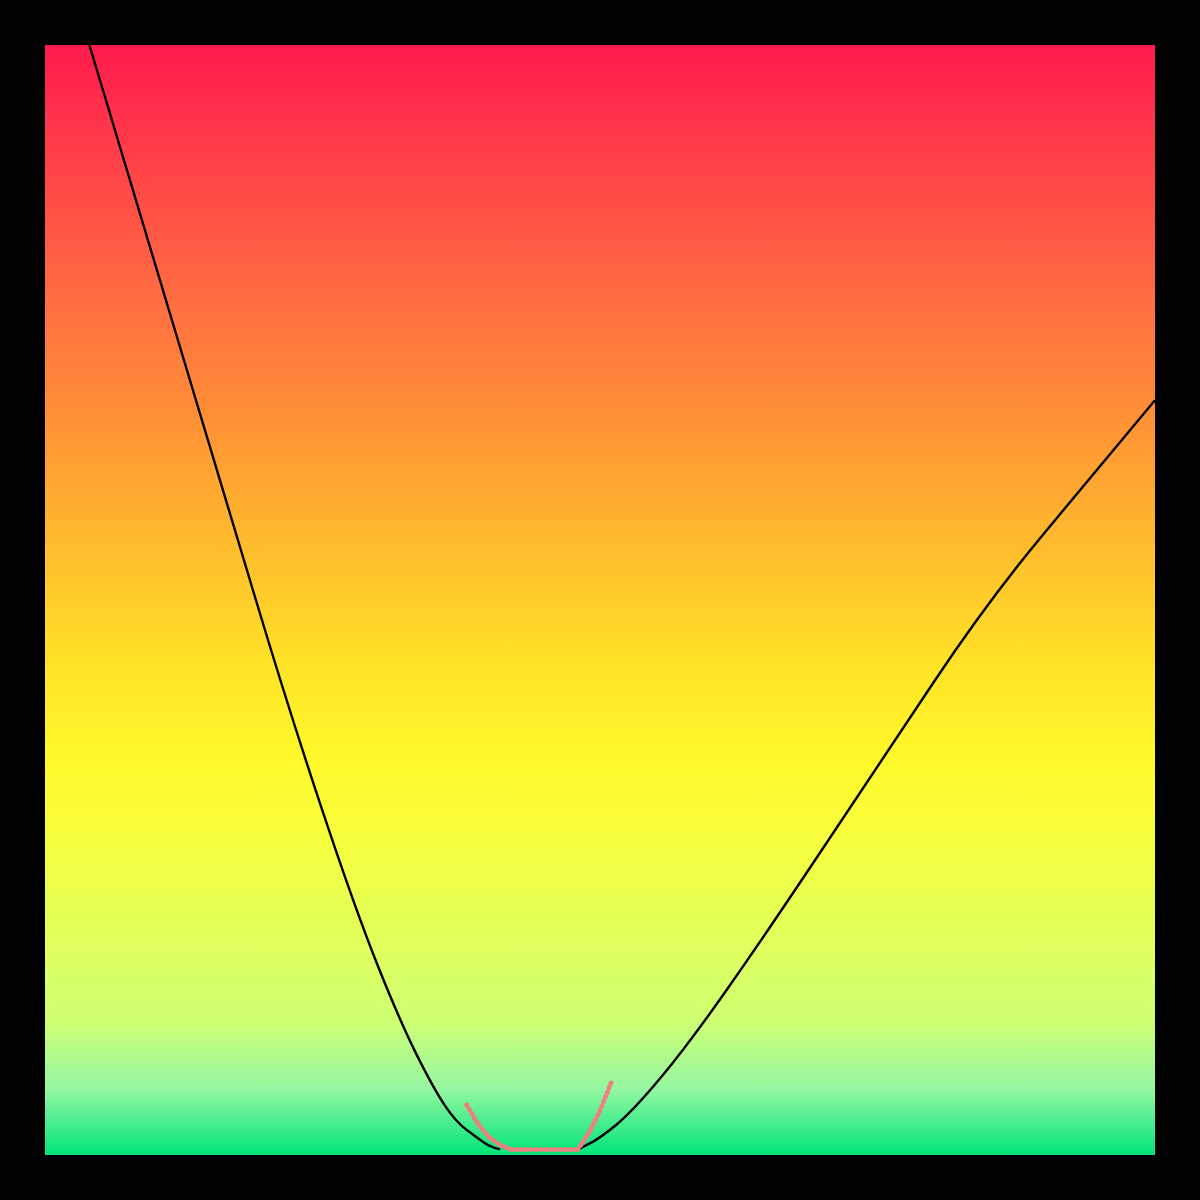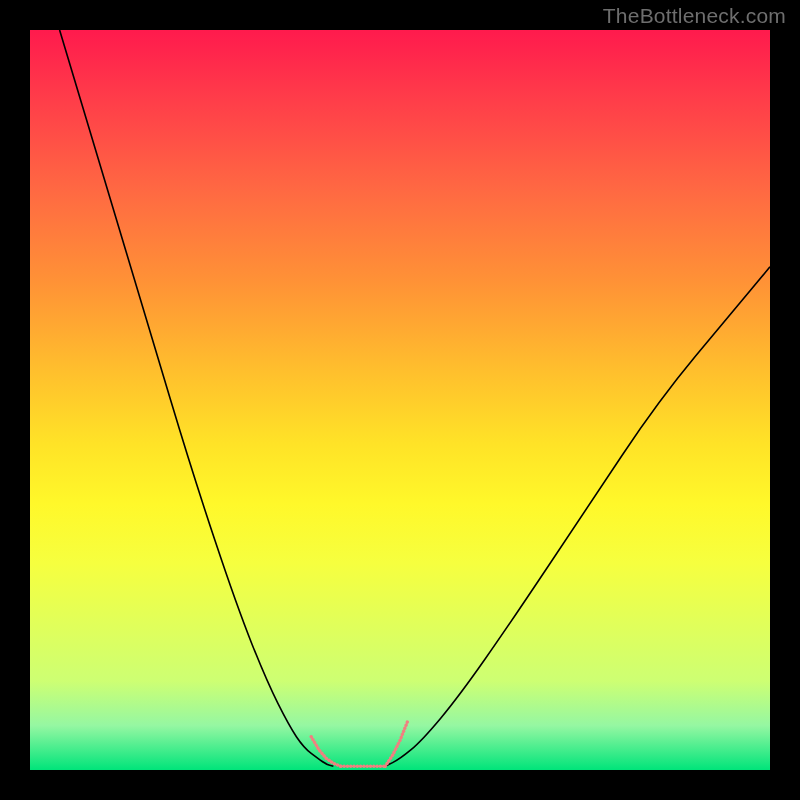--- a/index.html
+++ b/index.html
@@ -55,21 +55,20 @@
     font-size: 21px;
     font-weight: 500;
     letter-spacing: 0.2px;
     user-select: none;
   }
 </style>
 </head>
 <body>
 
 <div class="frame">
-  <div class="watermark">TheBottleneck.com</div>
 
   <div class="plot">
     <svg class="curves" viewBox="0 0 100 100" preserveAspectRatio="none">
       <g>
           <path d="M 4 0 Q 4 0 7 10 Q 10 20 13 30 Q 16 40 19 50 Q 22 60 25 69 Q 28.000000000000004 78 30 83 Q 32 88 33.5 91 Q 35 94 36 95.5 Q 37 97 38 97.75 Q 39 98.5 39.5 98.85 Q 40 99.2 40.5 99.35 L 41 99.5" fill="none" stroke="#000000" stroke-width="1.6" vector-effect="non-scaling-stroke"></path>
           <path d="M 48 99.5 Q 48 99.5 49 99 Q 50 98.5 51.5 97.25 Q 53 96 55.5 93 Q 57.99999999999999 90 61.5 85 Q 65 80 70 72.5 Q 75 65 80 57.5 Q 85 50 90 44 Q 95 38 97.5 35 L 100 32" fill="none" stroke="#000000" stroke-width="1.6" vector-effect="non-scaling-stroke"></path>
           <polyline points="38,95.5 39,97.2 40,98.4 41,99.1 42,99.5" fill="none" stroke="#f08080" stroke-width="3.4" stroke-linecap="round" stroke-linejoin="round" stroke-dasharray="0.1 3.2" vector-effect="non-scaling-stroke"></polyline>
           <polyline points="42,99.5 43.5,99.5 45,99.5 46.5,99.5 48,99.5" fill="none" stroke="#f08080" stroke-width="3.4" stroke-linecap="round" stroke-linejoin="round" stroke-dasharray="0.1 3.2" vector-effect="non-scaling-stroke"></polyline>
           <polyline points="48,99.5 49,98 50,96 51,93.5" fill="none" stroke="#f08080" stroke-width="3.4" stroke-linecap="round" stroke-linejoin="round" stroke-dasharray="0.1 3.2" vector-effect="non-scaling-stroke"></polyline>
         </g>

